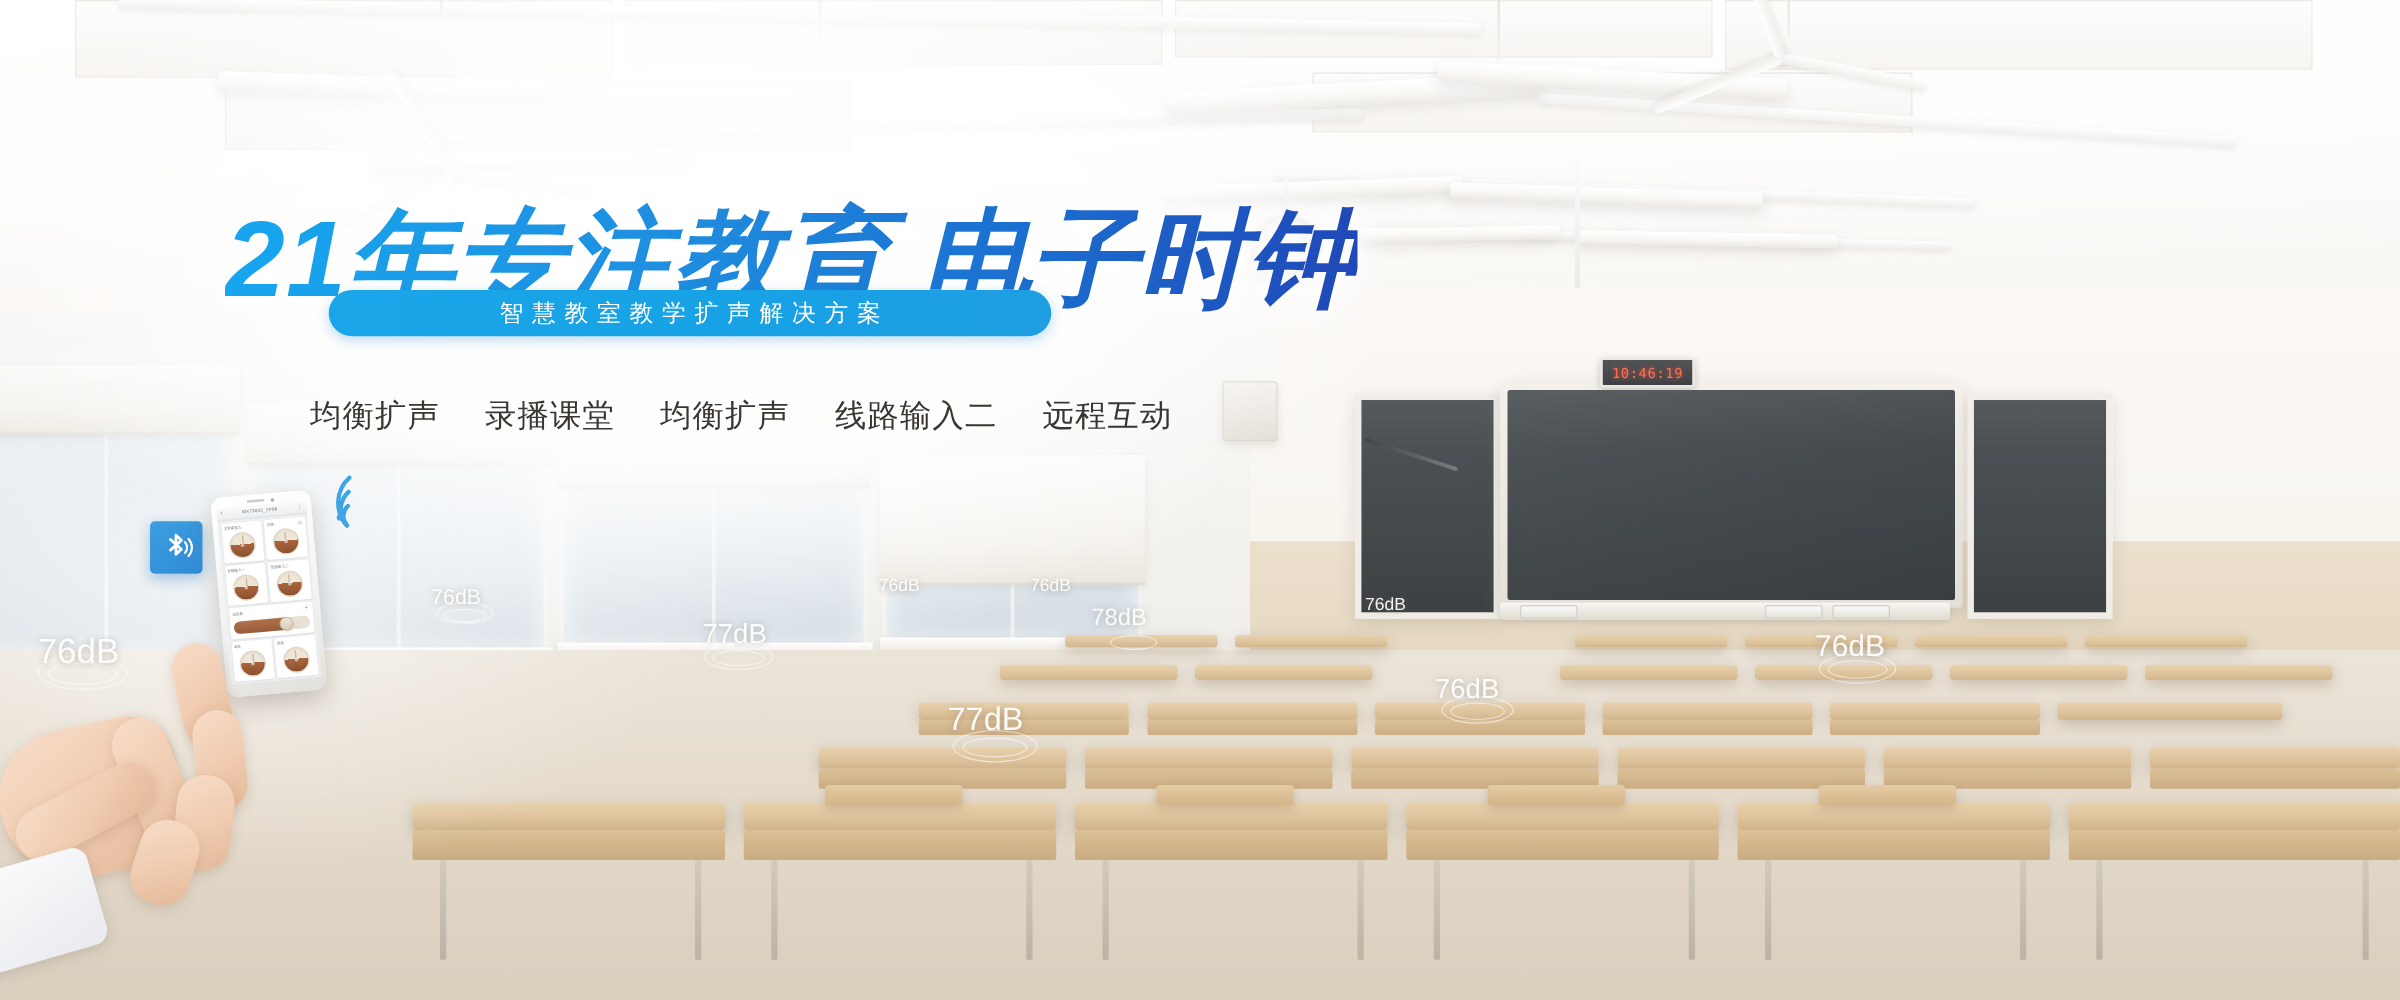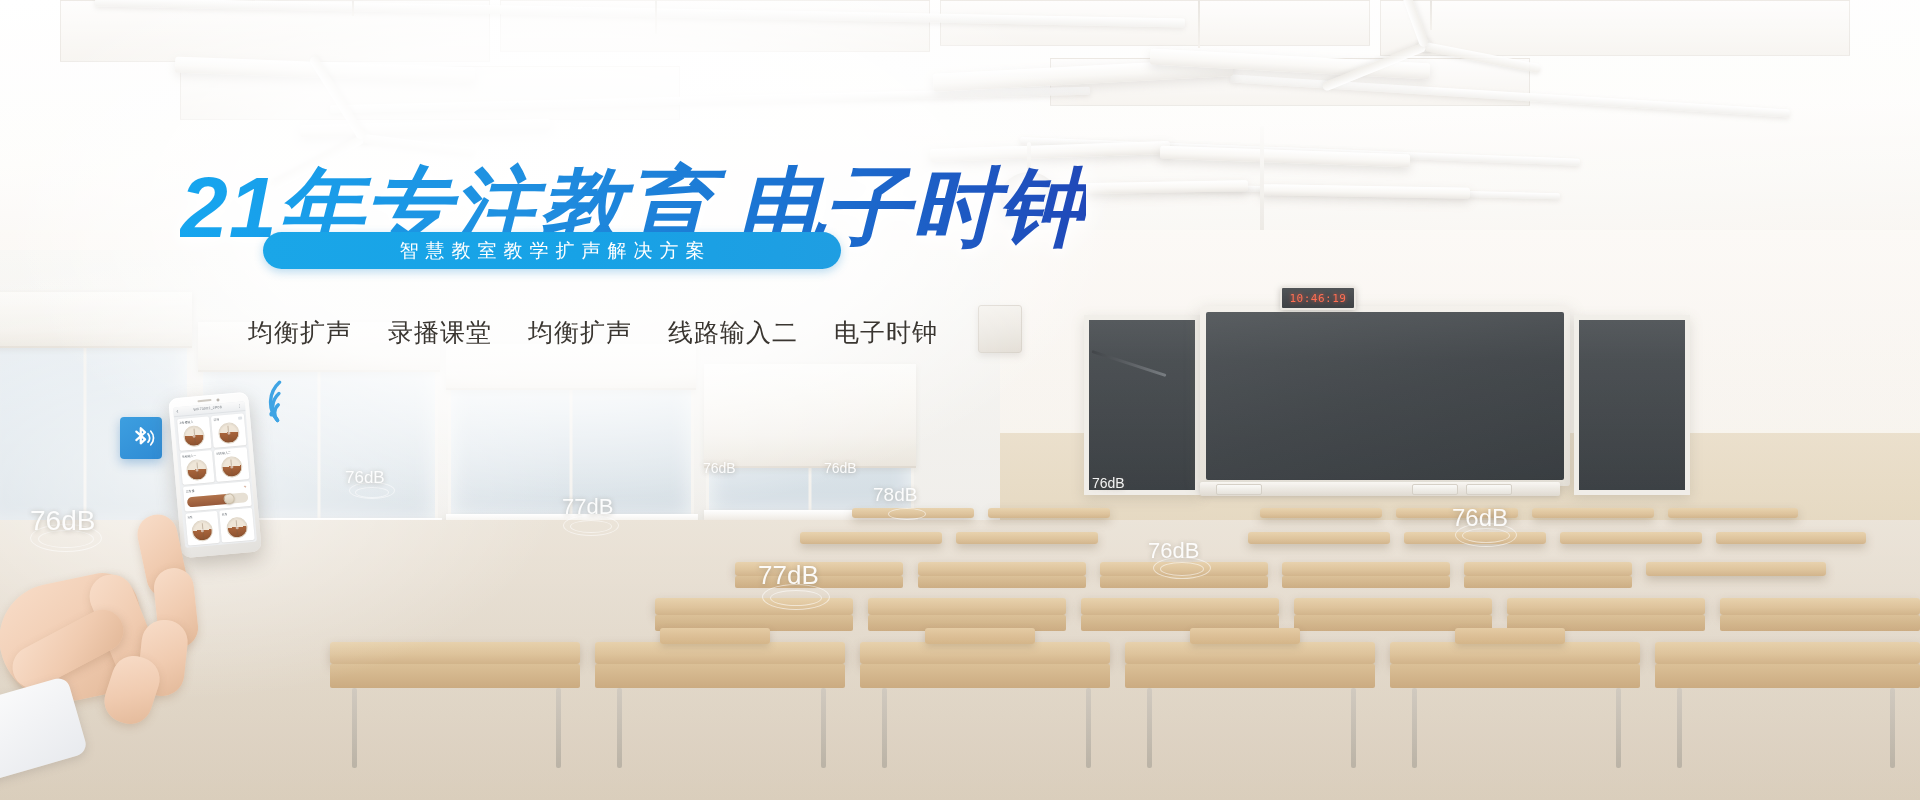--- a/index.html
+++ b/index.html
@@ -693,17 +693,17 @@
 
     <div class="pill">
       <span>智慧教室教学扩声解决方案</span>
     </div>
 
     <div class="features">
       <span>均衡扩声</span>
       <span>录播课堂</span>
       <span>均衡扩声</span>
       <span>线路输入二</span>
-      <span>电子时钟</span>
+      <span>远程互动</span>
     </div>
   </div>
 
 </div>
 
 </body></html>

